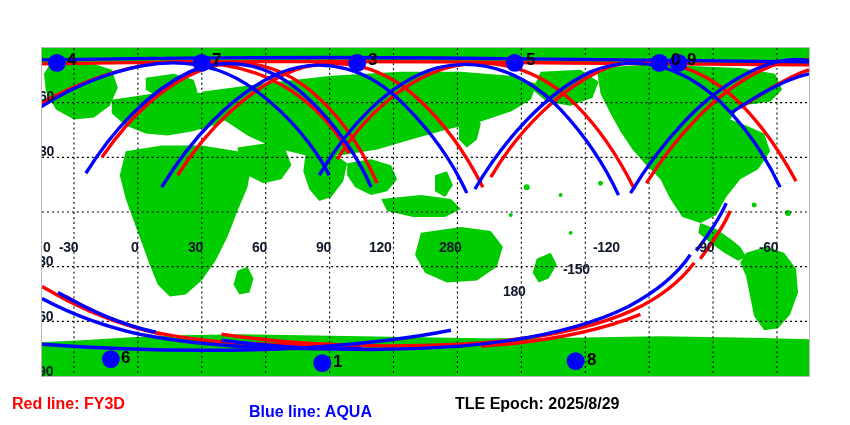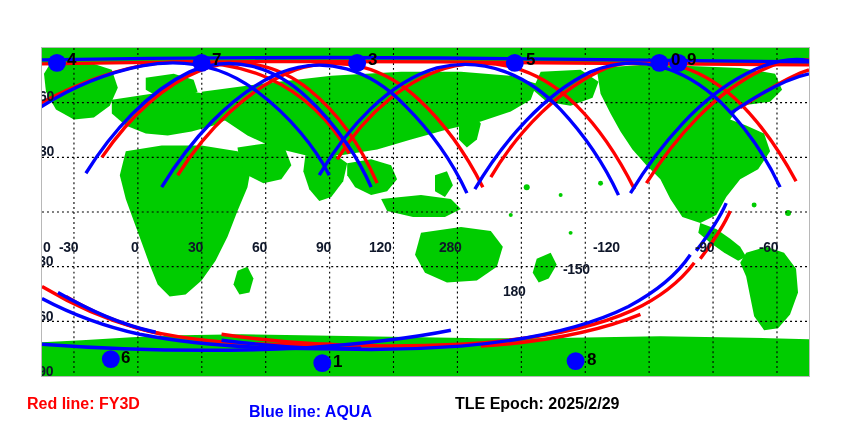--- a/index.html
+++ b/index.html
@@ -28,21 +28,21 @@
     position:absolute;
     font-family:"Liberation Sans", sans-serif;
     font-size:17px;font-weight:bold;color:#000000;
     white-space:nowrap;line-height:1;
   }
   .legend-item{
     position:absolute;top:396px;
     font-family:"Liberation Sans", sans-serif;
     font-size:16px;font-weight:bold;white-space:nowrap;line-height:1;
   }
-  #legend-red{left:27px;color:#ff0000;}
+  #legend-red{left:12px;color:#ff0000;}
   #legend-blue{left:249px;color:#0000ff;margin-top:8px;}
   #legend-epoch{left:455px;color:#000000;}
 </style>
 </head>
 <body>
 
 <div id="map-panel">
   <svg id="map-svg" viewBox="0 0 769 330" preserveAspectRatio="none">
 
     <rect x="0" y="0" width="769" height="330" fill="#ffffff"></rect>
@@ -190,13 +190,13 @@
   <span class="marker-label" style="left:484px;top:3px;">5</span>
   <span class="marker-label" style="left:629px;top:3px;">0</span>
   <span class="marker-label" style="left:645px;top:3px;">9</span>
   <span class="marker-label" style="left:79px;top:301px;">6</span>
   <span class="marker-label" style="left:291px;top:305px;">1</span>
   <span class="marker-label" style="left:545px;top:303px;">8</span>
 </div>
 
 <span class="legend-item" id="legend-red">Red line: FY3D</span>
 <span class="legend-item" id="legend-blue">Blue line: AQUA</span>
-<span class="legend-item" id="legend-epoch">TLE Epoch: 2025/2/29</span>
+<span class="legend-item" id="legend-epoch">TLE Epoch: 2025/8/29</span>
 
 </body></html>

